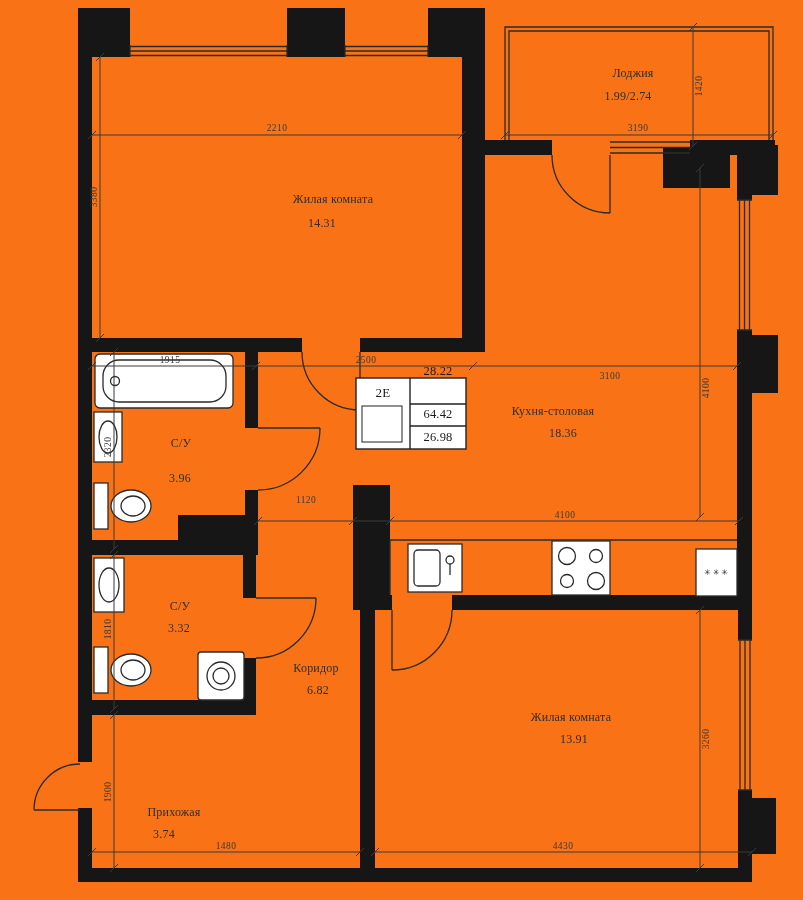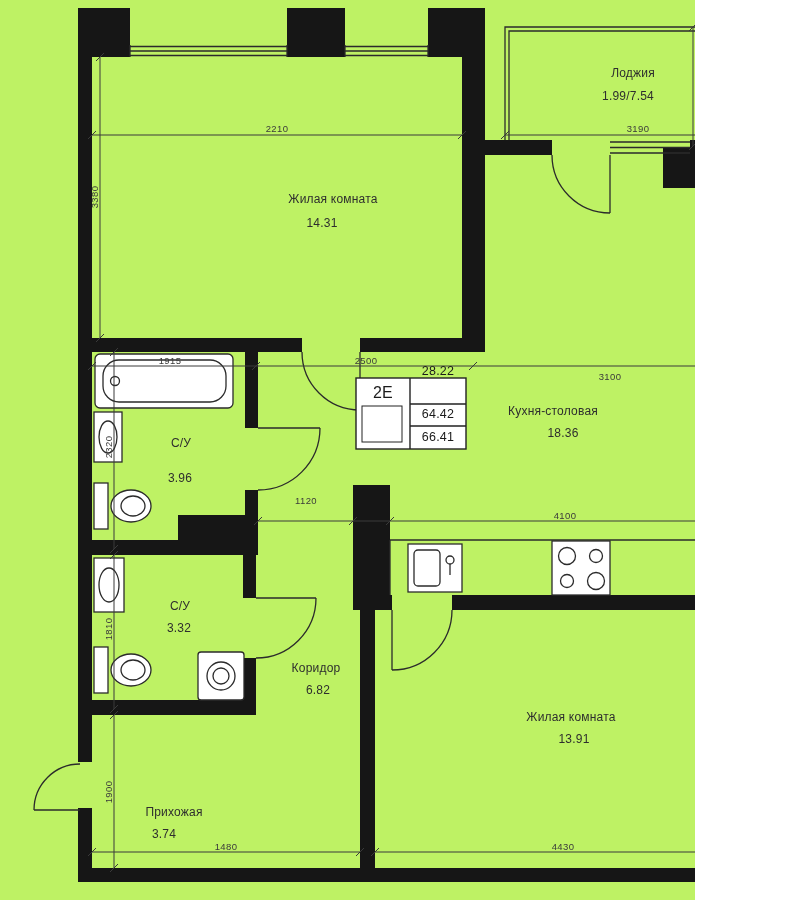--- a/index.html
+++ b/index.html
@@ -1,28 +1,28 @@
 <!DOCTYPE html>
 <html><head>
 <meta charset="utf-8">
 <style>
   html,body{margin:0;padding:0;background:#ffffff;}
   .stage{
-    position:relative;width:695px;height:900px;background:#bef264;
-    font-family:Liberation Sans, sans-serif;overflow:hidden;
+    position:relative;width:803px;height:900px;background:#f97316;
+    font-family:Liberation Serif, serif;overflow:hidden;
   }
   .stage svg{position:absolute;left:0;top:0;}
   .lbl{
     position:absolute;transform:translate(-50%,-50%);
     white-space:nowrap;color:#2e2e2e;font-size:12px;letter-spacing:.2px;
   }
   .dim{font-size:9.5px;color:#3a3a3a;letter-spacing:.4px;}
   .rot{transform:translate(-50%,-50%) rotate(-90deg);}
   .unit{font-size:12.5px;color:#1b1b1b;}
-  .unit-type{font-size:16px;}
+  .unit-type{font-size:13px;}
   .vent{font-size:8px;letter-spacing:2px;color:#222;}
 </style>
 </head>
 <body>
 
 <div class="stage">
 
   <svg width="803" height="900" viewBox="0 0 803 900">
 
     <g fill="#161616" stroke="none">
@@ -132,21 +132,21 @@
       <rect x="362" y="406" width="40" height="36" stroke-width="1"></rect>
     </g>
 
     <g stroke="#3a3a3a" stroke-width="1" fill="none">
       <path d="M92,135 H462 M505,135 H773 M693,27 V146 M100,57 V338 M92,366 H737 M700,168 V517 M258,521 H739 M114,352 V549 M114,555 V709 M114,715 V868 M700,610 V868 M92,852 H360 M375,852 H752"></path>
       <path d="M88,139 l8,-8 M458,139 l8,-8 M501,139 l8,-8 M769,139 l8,-8 M689,31 l8,-8 M689,150 l8,-8 M96,61 l8,-8 M96,342 l8,-8 M88,370 l8,-8 M252,370 l8,-8 M469,370 l8,-8 M733,370 l8,-8 M696,172 l8,-8 M696,521 l8,-8 M254,525 l8,-8 M349,525 l8,-8 M386,525 l8,-8 M735,525 l8,-8 M110,356 l8,-8 M110,553 l8,-8 M110,559 l8,-8 M110,713 l8,-8 M110,719 l8,-8 M110,872 l8,-8 M696,614 l8,-8 M696,872 l8,-8 M88,856 l8,-8 M356,856 l8,-8 M371,856 l8,-8 M748,856 l8,-8"></path>
     </g>
   </svg>
 
   <div class="lbl" style="left:633px;top:73px">Лоджия</div>
-  <div class="lbl" style="left:628px;top:96px">1.99/7.54</div>
+  <div class="lbl" style="left:628px;top:96px">1.99/2.74</div>
   <div class="lbl" style="left:333px;top:199px">Жилая комната</div>
   <div class="lbl" style="left:322px;top:223px">14.31</div>
   <div class="lbl" style="left:553px;top:411px">Кухня-столовая</div>
   <div class="lbl" style="left:563px;top:433px">18.36</div>
   <div class="lbl" style="left:181px;top:443px">С/У</div>
   <div class="lbl" style="left:180px;top:478px">3.96</div>
   <div class="lbl" style="left:180px;top:606px">С/У</div>
   <div class="lbl" style="left:179px;top:628px">3.32</div>
   <div class="lbl" style="left:316px;top:668px">Коридор</div>
   <div class="lbl" style="left:318px;top:690px">6.82</div>
@@ -168,17 +168,17 @@
   <div class="lbl dim" style="left:565px;top:515px">4100</div>
   <div class="lbl dim rot" style="left:108px;top:629px">1810</div>
   <div class="lbl dim rot" style="left:706px;top:739px">3260</div>
   <div class="lbl dim rot" style="left:108px;top:792px">1900</div>
   <div class="lbl dim" style="left:226px;top:846px">1480</div>
   <div class="lbl dim" style="left:563px;top:846px">4430</div>
 
   <div class="lbl unit unit-type" style="left:383px;top:393px">2Е</div>
   <div class="lbl unit" style="left:438px;top:371px">28.22</div>
   <div class="lbl unit" style="left:438px;top:414px">64.42</div>
-  <div class="lbl unit" style="left:438px;top:437px">66.41</div>
+  <div class="lbl unit" style="left:438px;top:437px">26.98</div>
 
   <div class="lbl vent" style="left:717px;top:572px">✳✳✳</div>
 
 </div>
 
 </body></html>

